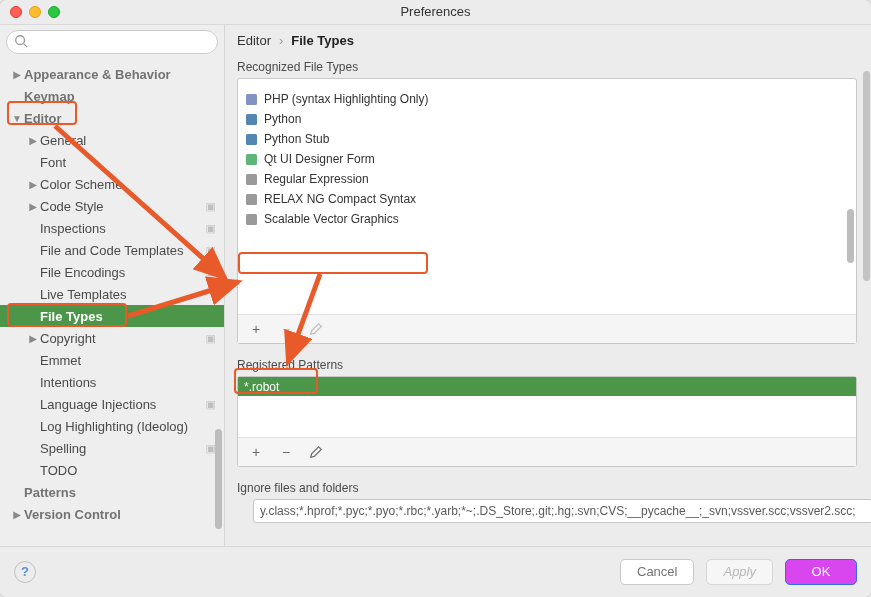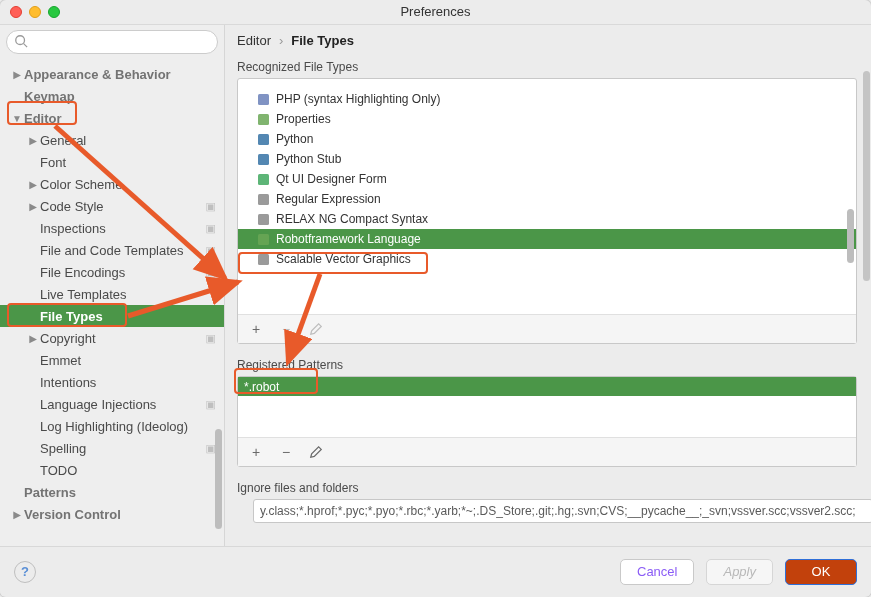--- a/index.html
+++ b/index.html
@@ -32,21 +32,21 @@
 .arrow-annot { position: absolute; pointer-events: none; }
 
 .main { flex: 1; background: #ececec; display: flex; flex-direction: column; padding: 0 14px 0 0; position: relative; }
 .breadcrumb { padding: 8px 10px 6px 12px; display: flex; align-items: center; gap: 8px; font-size: 13px; }
 .breadcrumb .sep { color: #9a9a9a; }
 .breadcrumb .last { font-weight: 700; color: #222; }
 
 .section-label { color: #4a4a4a; font-size: 12px; padding: 6px 0 4px 12px; }
 .listbox { border: 1px solid #c8c8c8; background: #fff; border-radius: 3px; margin: 0 0 0 12px; position: relative; }
 .ft-list { height: 235px; overflow: hidden; }
-.ft-row { display: flex; align-items: center; height: 20px; padding-left: 18px; gap: 6px; }
+.ft-row { display: flex; align-items: center; height: 20px; padding-left: 6px; gap: 6px; }
 .ft-row.sel { background: #4b9648; }
 .ft-row.sel .ft-text { color: #fff; }
 .ft-icon { width: 14px; height: 14px; display: inline-flex; align-items: center; justify-content: center; font-size: 10px; }
 .ft-text { font-size: 12px; color: #333; }
 .ft-scroll { position: absolute; right: 0; top: 0; width: 12px; height: 100%; }
 .ft-thumb { position: absolute; right: 2px; top: 130px; width: 7px; height: 54px; background: #bdbdbd; border-radius: 4px; }
 .ft-scroll-main { position: absolute; right: 1px; top: 46px; bottom: 0; width: 11px; }
 .ft-thumb-main { position: absolute; right: 0; top: 0; width: 7px; height: 210px; background: #c4c4c4; border-radius: 4px; }
 
 .toolbar { display: flex; align-items: center; gap: 14px; padding: 6px 10px; border-top: 1px solid #e0e0e0; background: #f5f5f5; }
@@ -58,23 +58,23 @@
 .pat-row.sel { background: #4b9648; }
 .pat-row.sel .pat-text { color: #fff; }
 .pat-text { font-size: 12px; }
 
 .ignore-input { width: calc(100% - 12px); margin-left: 28px; height: 24px; border: 1px solid #c7c7c7; background: #fff; border-radius: 3px; padding: 0 6px; font-size: 12px; color: #5a5a5a; }
 
 .footer { height: 50px; border-top: 1px solid #d8d8d8; display: flex; align-items: center; padding: 0 14px; background: #ececec; }
 .help { width: 22px; height: 22px; border: 1px solid #bfbfbf; border-radius: 50%; display: inline-flex; align-items: center; justify-content: center; color: #5a8fd6; font-weight: 700; font-size: 13px; }
 .spacer { flex: 1; }
 .btn { height: 26px; padding: 0 16px; border-radius: 5px; font-size: 13px; display: inline-flex; align-items: center; margin-left: 12px; cursor: pointer; }
-.btn-default { background: #fff; border: 1px solid #c9c9c9; color: #8b5cf6; }
+.btn-default { background: #fff; border: 1px solid #c9c9c9; color: #737373; }
 .btn-disabled { background: #f6f6f6; border: 1px solid #d6d6d6; color: #b8b8b8; font-style: italic; }
-.btn-primary { background: #c2410c; border: 1px solid #2f6fd8; color: #fff; min-width: 72px; justify-content: center; }
+.btn-primary { background: #d946ef; border: 1px solid #2f6fd8; color: #fff; min-width: 72px; justify-content: center; }
 </style>
 </head>
 <body>
 
 <div class="window">
   <div class="titlebar">
     <div class="tl-dots">
       <div class="tl-dot tl-close"></div>
       <div class="tl-dot tl-min"></div>
       <div class="tl-dot tl-max"></div>
@@ -209,28 +209,20 @@
               <span class="ft-icon">
                 <svg width="13" height="13" viewBox="0 0 13 13">
                   <rect x="1" y="1" width="11" height="11" rx="1.5" fill="#6a80b8" opacity="0.85"></rect>
                 </svg>
               </span>
               <span class="ft-text">PHP (syntax Highlighting Only)</span>
             </div>
             <div class="ft-row">
               <span class="ft-icon">
                 <svg width="13" height="13" viewBox="0 0 13 13">
-                  <rect x="1" y="1" width="11" height="11" rx="1.5" fill="#6aa756" opacity="0.85"></rect>
-                </svg>
-              </span>
-              <span class="ft-text">Properties</span>
-            </div>
-            <div class="ft-row">
-              <span class="ft-icon">
-                <svg width="13" height="13" viewBox="0 0 13 13">
                   <rect x="1" y="1" width="11" height="11" rx="1.5" fill="#3572A5" opacity="0.85"></rect>
                 </svg>
               </span>
               <span class="ft-text">Python</span>
             </div>
             <div class="ft-row">
               <span class="ft-icon">
                 <svg width="13" height="13" viewBox="0 0 13 13">
                   <rect x="1" y="1" width="11" height="11" rx="1.5" fill="#3572A5" opacity="0.85"></rect>
                 </svg>
@@ -253,28 +245,20 @@
               </span>
               <span class="ft-text">Regular Expression</span>
             </div>
             <div class="ft-row">
               <span class="ft-icon">
                 <svg width="13" height="13" viewBox="0 0 13 13">
                   <rect x="1" y="1" width="11" height="11" rx="1.5" fill="#888888" opacity="0.85"></rect>
                 </svg>
               </span>
               <span class="ft-text">RELAX NG Compact Syntax</span>
-            </div>
-            <div class="ft-row sel">
-              <span class="ft-icon">
-                <svg width="13" height="13" viewBox="0 0 13 13">
-                  <rect x="1" y="1" width="11" height="11" rx="1.5" fill="#6aa756" opacity="0.85"></rect>
-                </svg>
-              </span>
-              <span class="ft-text">Robotframework Language</span>
             </div>
             <div class="ft-row">
               <span class="ft-icon">
                 <svg width="13" height="13" viewBox="0 0 13 13">
                   <rect x="1" y="1" width="11" height="11" rx="1.5" fill="#888888" opacity="0.85"></rect>
                 </svg>
               </span>
               <span class="ft-text">Scalable Vector Graphics</span>
             </div>
           </div>

